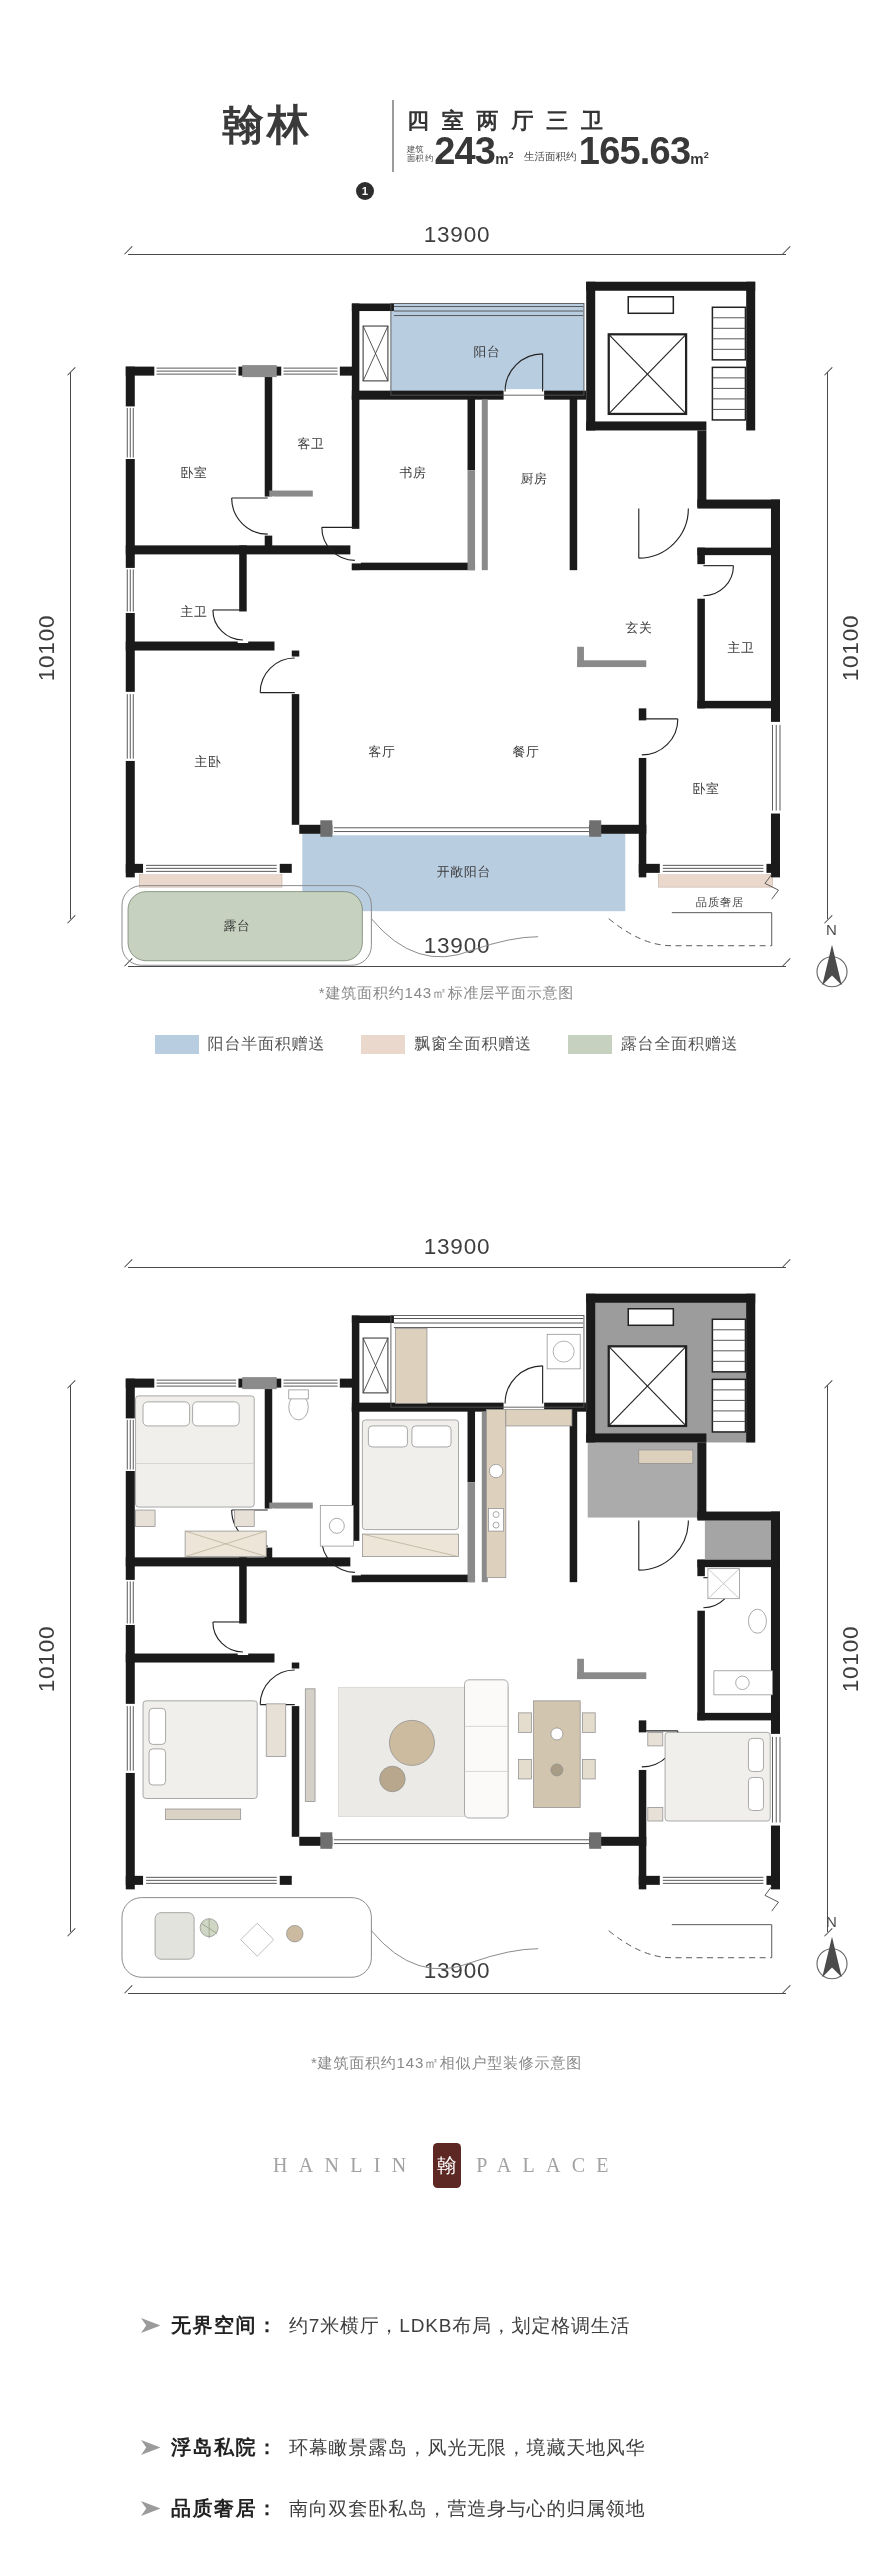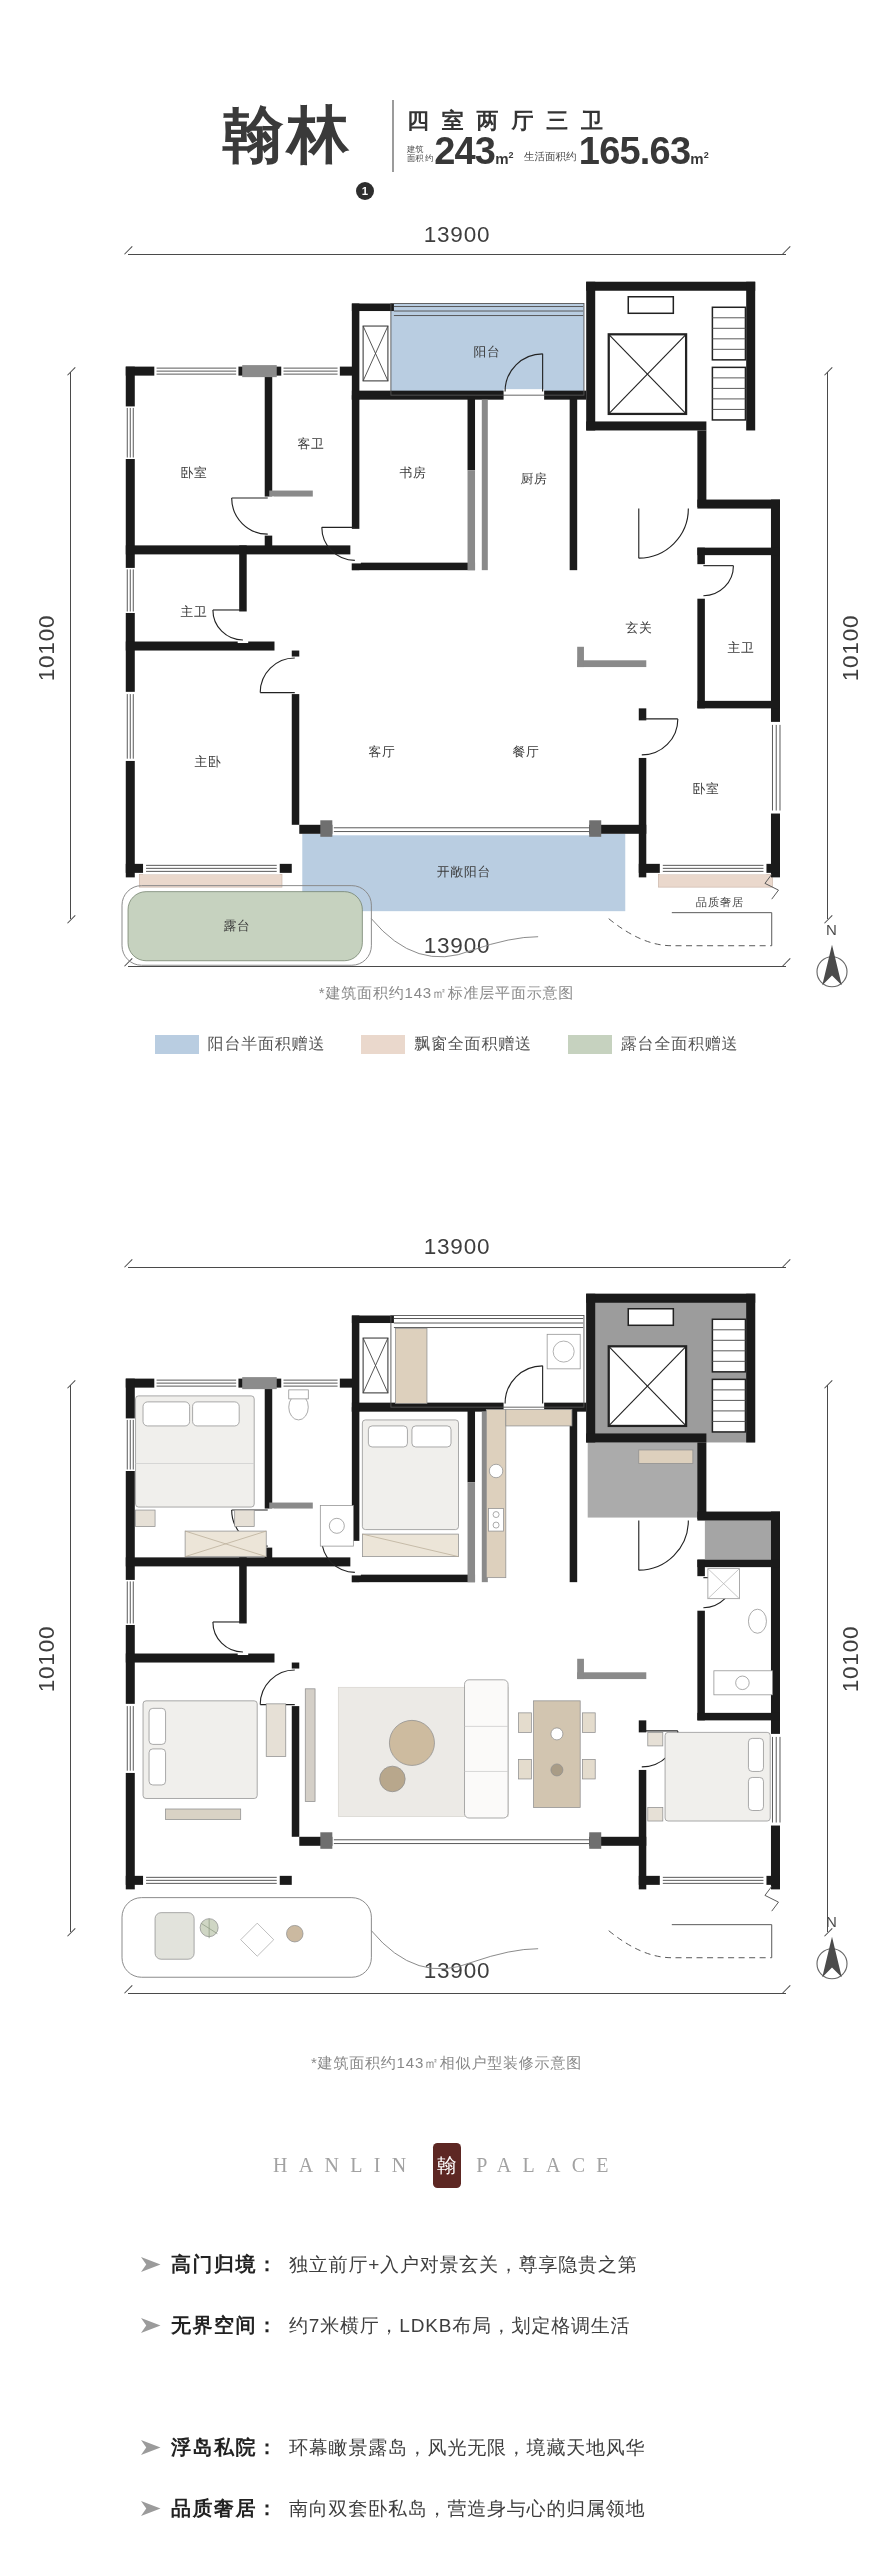--- a/index.html
+++ b/index.html
@@ -1,20 +1,20 @@
 <!DOCTYPE html>
 <html style="font-size:12px"><head>
 <meta charset="utf-8">
 <style>
   html,body{margin:0;padding:0;background:#fff;}
   #page{position:relative;width:893px;height:2576px;background:#ffffff;overflow:hidden;
         font-family:"Liberation Sans","DejaVu Sans",sans-serif;color:#333;}
   .abs{position:absolute;}
   
-  .hl-title{position:absolute;left:222px;top:104px;font-size:62px;font-weight:bold;color:#3a3a3a;line-height:1;letter-spacing:3px;}
+  .hl-title{position:absolute;left:222px;top:104px;font-size:42px;font-weight:bold;color:#3a3a3a;line-height:1;letter-spacing:3px;}
   .hl-badge{position:absolute;left:356px;top:182px;width:18px;height:18px;border-radius:50%;background:#2e2e2e;color:#fff;
             font-size:11.3px;font-weight:bold;display:flex;align-items:center;justify-content:center;}
   .hl-divider{position:absolute;left:392px;top:100px;width:1.5px;height:72px;background:#9b9b9b;}
   .hl-layout{position:absolute;left:407px;top:98px;font-size:22px;color:#343434;letter-spacing:12.8px;font-weight:600;white-space:nowrap;margin-top:8px;}
   .hl-arearow{position:absolute;left:407px;top:134px;display:flex;align-items:flex-end;white-space:nowrap;}
   .mini-label{display:flex;flex-direction:column;justify-content:flex-end;font-size:8.3px;color:#4a4a4a;line-height:1.15;margin-right:1.5px;padding-bottom:4.5px;}
   .approx{font-size:8.3px;color:#4a4a4a;padding-bottom:4.5px;margin-right:0.8px;}
   .big-num{font-size:38px;font-weight:bold;color:#383838;line-height:0.9;letter-spacing:-0.8px;}
   .unit{font-size:15px;font-weight:bold;color:#383838;padding-bottom:1.5px;}
   .unit sup{font-size:9px;}
@@ -365,27 +365,20 @@
   </div>
 
   <div class="caption" style="top:2054px;">*建筑面积约143㎡相似户型装修示意图</div>
 
   <div class="logo">
     <span class="logo-word">HANLIN</span>
     <span class="seal" style="background-color: rgb(93, 39, 35);">翰</span>
     <span class="logo-word">PALACE</span>
   </div>
 
-  <div class="feature" style="top:2251px;">
-    <svg width="19.5" height="15" viewBox="0 0 26 20">
-        <polygon points="0,0 26,10 0,20 7,10" fill="#9b9b9b"></polygon>
-      </svg>
-    <span class="feature-title">高门归境：</span>
-    <span class="feature-text">独立前厅+入户对景玄关，尊享隐贵之第</span>
-  </div>
   <div class="feature" style="top:2312px;">
     <svg width="19.5" height="15" viewBox="0 0 26 20">
         <polygon points="0,0 26,10 0,20 7,10" fill="#9b9b9b"></polygon>
       </svg>
     <span class="feature-title">无界空间：</span>
     <span class="feature-text">约7米横厅，LDKB布局，划定格调生活</span>
   </div>
   <div class="feature" style="top:2434px;">
     <svg width="19.5" height="15" viewBox="0 0 26 20">
         <polygon points="0,0 26,10 0,20 7,10" fill="#9b9b9b"></polygon>

